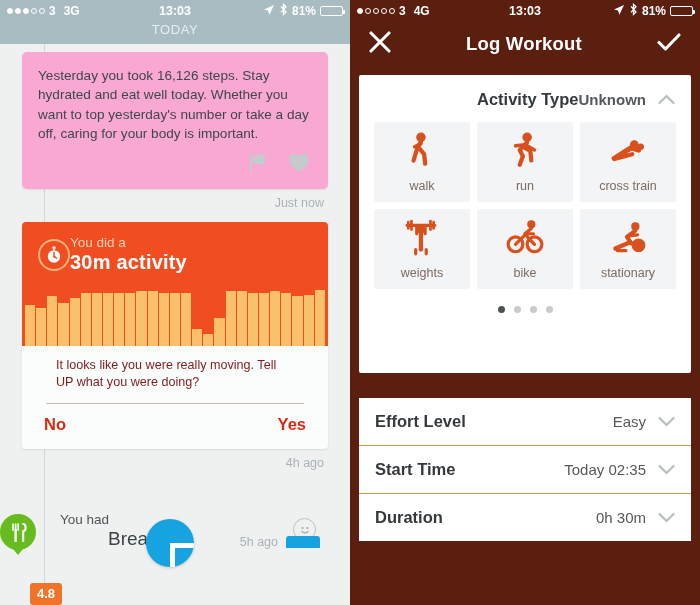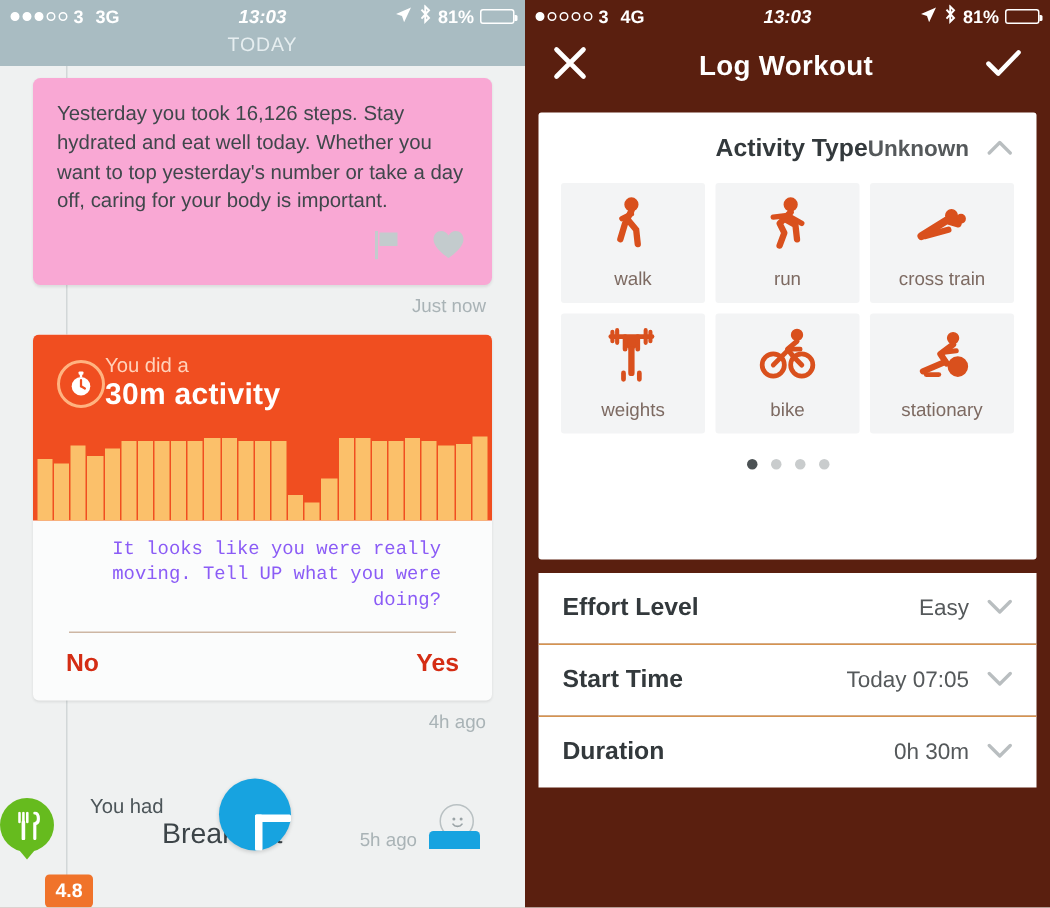--- a/index.html
+++ b/index.html
@@ -18,21 +18,21 @@
     padding: 0 7px; font-size: 12px; font-weight: bold;
     position: relative; z-index: 5;
   }
   .sb-left { display: flex; align-items: center; gap: 4px; }
   .sig-dots { display: flex; align-items: center; gap: 2px; }
   .dot { width: 6px; height: 6px; border-radius: 50%; display: block; }
   .sb-carrier { font-size: 12px; }
   .sb-net { font-size: 12px; margin-left: 4px; }
   .sb-center {
     position: absolute; left: 0; right: 0; text-align: center;
-    font-size: 12.5px; font-weight: bold; pointer-events: none; font-style: italic;
+    font-size: 12.5px; font-weight: bold; pointer-events: none;
   }
   .sb-right {
     margin-left: auto; display: flex; align-items: center; gap: 4px;
     position: relative; z-index: 2;
   }
   .sb-right .pct { font-size: 12px; }
   .batt {
     width: 23px; height: 10px; border-radius: 2px; position: relative;
     border: 1px solid currentColor; padding: 1px;
   }
@@ -84,22 +84,22 @@
   .act-badge {
     width: 32px; height: 32px; border-radius: 50%;
     border: 2px solid #ffb380; display: flex; align-items: center;
     justify-content: center; flex: none;
   }
   .act-sub { color: #ffd2ba; font-size: 13.5px; line-height:1.1; }
   .act-title { color: #ffffff; font-size: 20px; font-weight: bold; letter-spacing:.2px; }
   .bars { display: flex; align-items: flex-end; height: 62px; gap: 1px; padding: 0 3px; }
   .bar { flex: 1 1 0; background: #fbc06a; }
   .act-q {
-    text-align: right; color: #8b5cf6; font-size: 12.6px;
-    line-height: 1.35; padding: 11px 34px 0 34px; font-family: Liberation Mono, monospace;
+    text-align: left; color: #7f1d1d; font-size: 12.6px;
+    line-height: 1.35; padding: 11px 34px 0 34px;
   }
   .act-divider { height: 1px; background: #cdb6a3; margin: 12px 24px 0 24px; }
   .act-btns { display: flex; justify-content: space-between; padding: 11px 22px 15px 22px; }
   .act-btn { color: #d42d14; font-size: 16.5px; font-weight: bold; }
 
   
   .meal-row { display: flex; align-items: center; margin-top: 30px; position: relative; }
   .meal-icon {
     width: 36px; height: 36px; border-radius: 50%; background: #66bb1e;
     position: absolute; left: -22px; top: 2px;
@@ -169,21 +169,21 @@
   .tile-label { font-size: 12.5px; color: #7d6a62; }
   .dots-row { display: flex; justify-content: center; gap: 9px; padding: 11px 0 14px 0; }
   .pdot { width: 7px; height: 7px; border-radius: 50%; background: #c9cccd; }
   .pdot.active { background: #4c5254; }
   .panel-spacer { height: 46px; }
   .row {
     background: #ffffff; margin: 0 9px; border-top: 1px solid #d6934f;
     display: flex; align-items: center; justify-content: space-between;
     padding: 14px 16px;
   }
-  .row.first { margin-top: 9px; border-top: none; }
+  .row.first { margin-top: 25px; border-top: none; }
   .row-title { font-size: 16.5px; font-weight: bold; color: #33393c; }
   .row-val { font-size: 15px; color: #55595b; }
   .row-right { display: flex; align-items: center; gap: 12px; }
   .bottom-fill { height: 10px; }
 </style>
 </head>
 <body>
 
 <div class="screens">
 
@@ -466,21 +466,21 @@
           <span class="row-right">
             <span class="row-val">Easy</span>
             <span class="chev"><svg width="17" height="11" viewBox="0 0 17 11">
                 <path d="M1.5 2 L8.5 9 L15.5 2" stroke="currentColor" stroke-width="2.2" fill="none" stroke-linecap="round" stroke-linejoin="round"></path>
               </svg></span>
           </span>
         </div>
         <div class="row">
           <span class="row-title">Start Time</span>
           <span class="row-right">
-            <span class="row-val">Today 07:05</span>
+            <span class="row-val">Today 02:35</span>
             <span class="chev"><svg width="17" height="11" viewBox="0 0 17 11">
                 <path d="M1.5 2 L8.5 9 L15.5 2" stroke="currentColor" stroke-width="2.2" fill="none" stroke-linecap="round" stroke-linejoin="round"></path>
               </svg></span>
           </span>
         </div>
         <div class="row">
           <span class="row-title">Duration</span>
           <span class="row-right">
             <span class="row-val">0h 30m</span>
             <span class="chev"><svg width="17" height="11" viewBox="0 0 17 11">

